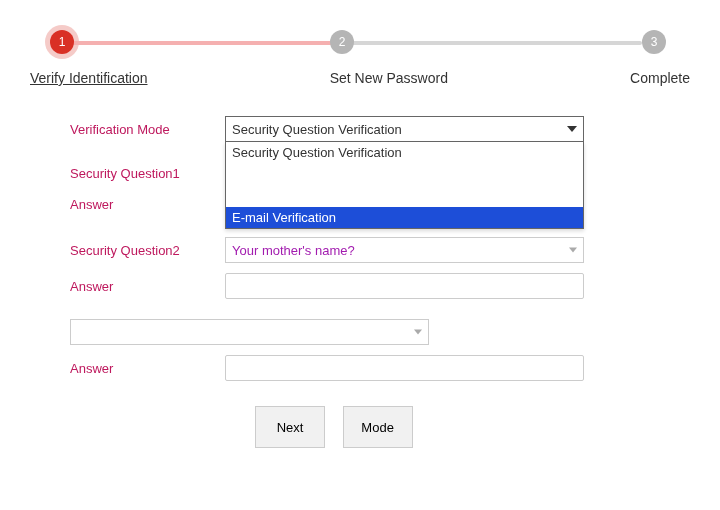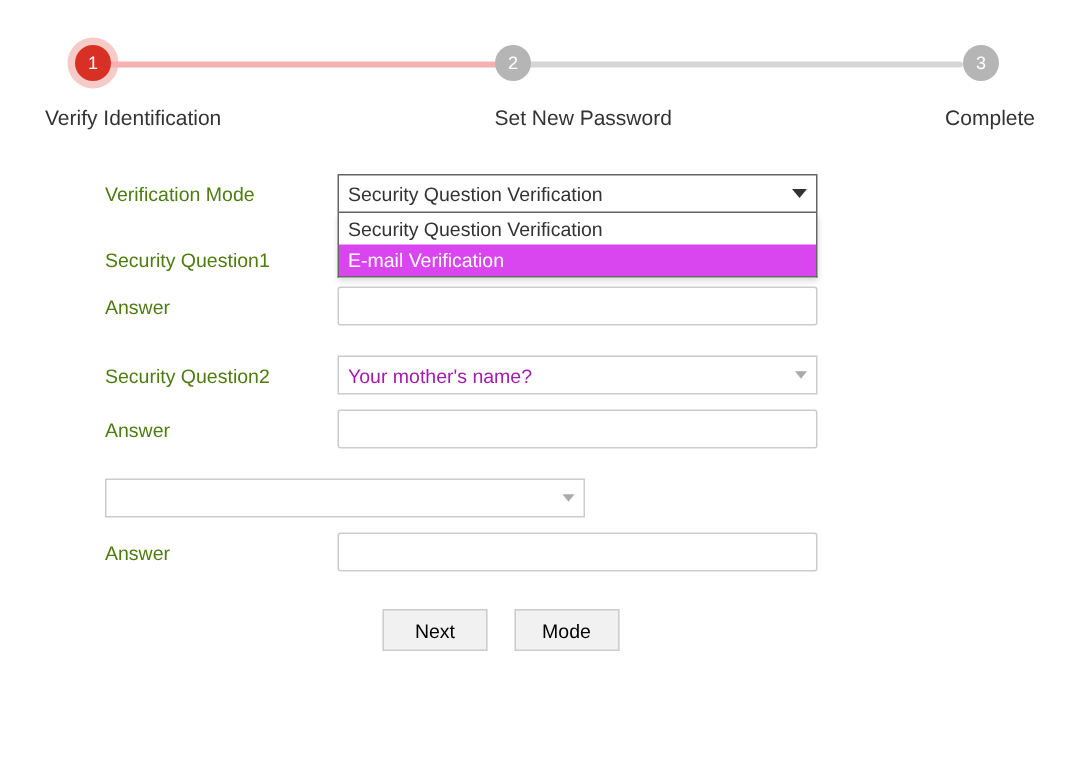--- a/index.html
+++ b/index.html
@@ -45,29 +45,29 @@
     z-index: -1;
   }
   .node-inactive { background: #b5b5b5; }
   .step-labels {
     display: flex;
     justify-content: space-between;
     margin: 0 0 30px 0;
     font-size: 14px;
     color: #333;
   }
-  .step-labels > div:nth-child(1){ text-align:right; margin-left: -10px;}
+  .step-labels > div:nth-child(1){ text-align:right; margin-left: -10px; text-decoration: underline;}
   .step-labels > div:nth-child(2){ text-align:left;}
   .step-labels > div:nth-child(3){ text-align:center; margin-right:-10px;}
 
   .form-area { margin-left: 30px; }
   .row { display: flex; align-items: center; margin-bottom: 10px; }
   .gap { height: 10px; }
-  .label { width: 155px; color: #4d7c0f; }
-  .field { width: 320px; position: relative; }
+  .label { width: 155px; color: #be185d; }
+  .field { width: 359px; position: relative; }
 
   .sel {
     width: 100%; height: 26px;
     border: 1px solid #666;
     background: #fff;
     padding: 0 22px 0 6px;
     font-size: 13px;
     display:flex; align-items:center;
     cursor:pointer;
     position: relative;
@@ -82,34 +82,34 @@
   .dropdown {
     position:absolute;
     top:26px; left:0; width:100%;
     background:#fff;
     border:1px solid #666;
     border-top:none;
     z-index:10;
     box-shadow: 0 2px 4px rgba(0,0,0,.15);
   }
   .opt { padding:3px 6px; cursor:pointer; }
-  .opt.selected { background:#d946ef; color:#fff; }
+  .opt.selected { background:#1d4ed8; color:#fff;margin-top:44px; }
 
   .input {
     width:100%; height:26px;
     border:1px solid #ccc;
     border-radius:2px;
     padding:0 6px;
     font-size:13px;
   }
 
   .buttons { margin-left: 185px; margin-top: 25px; }
   .btn {
     display:inline-block;
-    min-width:70px; height:28px;
+    min-width:70px; height:42px;
     padding:0 16px;
     margin-right:14px;
     background:#f1f1f1;
     border:1px solid #ccc;
     font-size:13px;
     cursor:pointer;
   }
 </style>
 </head>
 <body>

